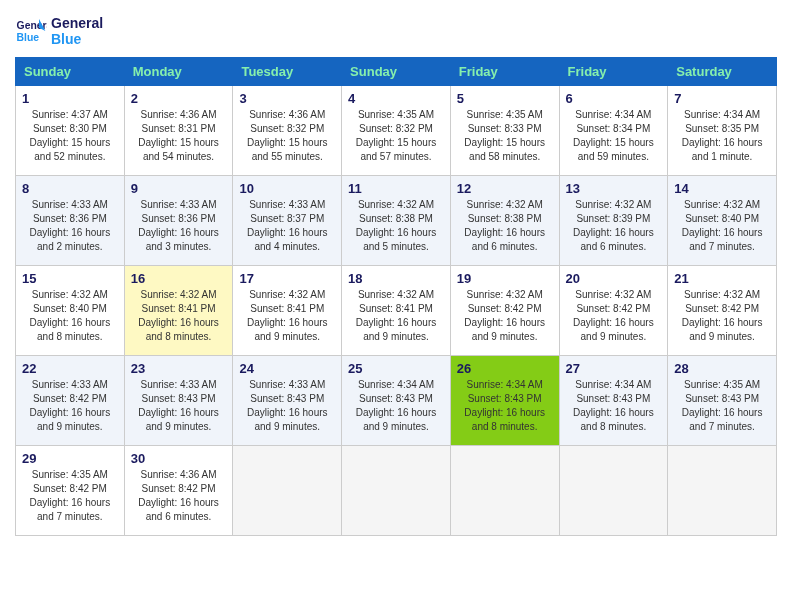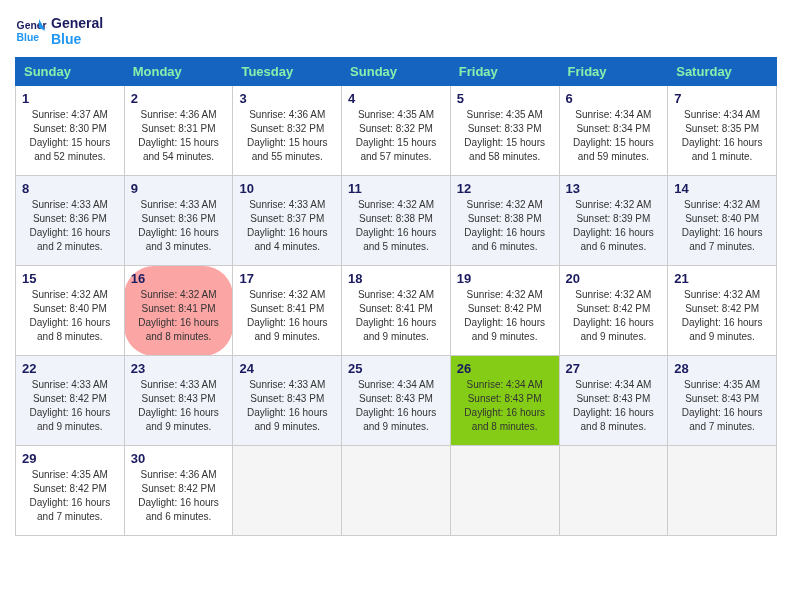--- a/index.html
+++ b/index.html
@@ -170,21 +170,21 @@
         <td style="background: rgb(240, 244, 250);">
           <span class="day-number">14</span>
           <div class="day-info">Sunrise: 4:32 AM<br>Sunset: 8:40 PM<br>Daylight: 16 hours and 7 minutes.</div>
         </td>
       </tr>
       <tr>
         <td style="background: rgb(255, 255, 255);">
           <span class="day-number">15</span>
           <div class="day-info">Sunrise: 4:32 AM<br>Sunset: 8:40 PM<br>Daylight: 16 hours and 8 minutes.</div>
         </td>
-        <td style="background: #fca5a5; border-radius: 30px;">
+        <td style="background: #fef9c3;">
           <span class="day-number">16</span>
           <div class="day-info">Sunrise: 4:32 AM<br>Sunset: 8:41 PM<br>Daylight: 16 hours and 8 minutes.</div>
         </td>
         <td style="background: rgb(255, 255, 255);">
           <span class="day-number">17</span>
           <div class="day-info">Sunrise: 4:32 AM<br>Sunset: 8:41 PM<br>Daylight: 16 hours and 9 minutes.</div>
         </td>
         <td style="background: rgb(255, 255, 255);">
           <span class="day-number">18</span>
           <div class="day-info">Sunrise: 4:32 AM<br>Sunset: 8:41 PM<br>Daylight: 16 hours and 9 minutes.</div>

